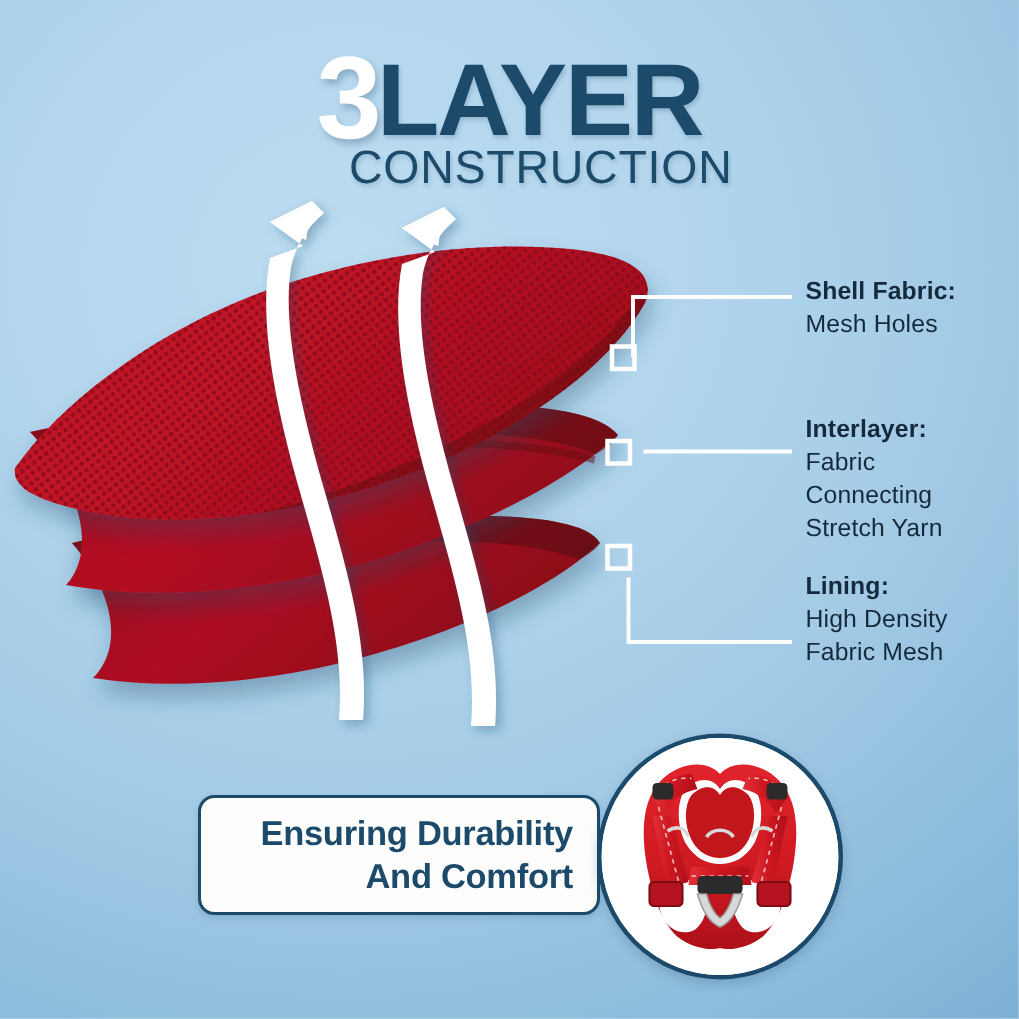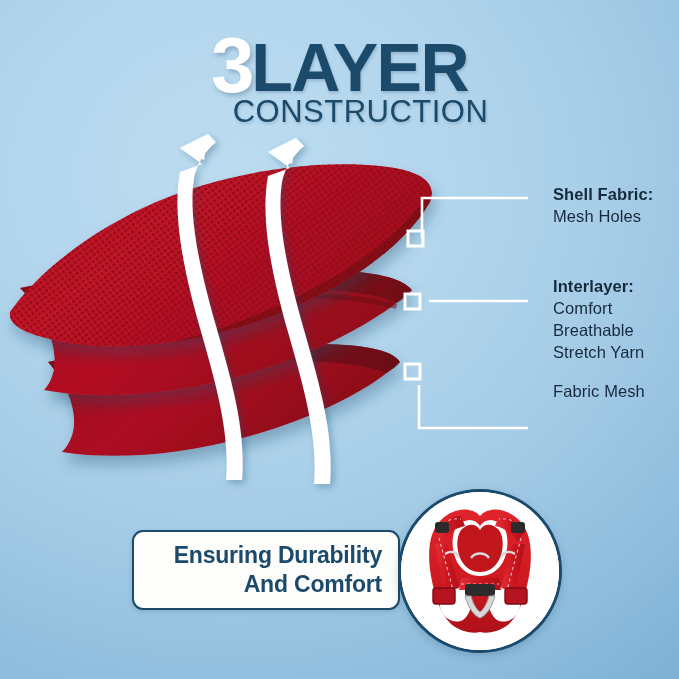--- a/index.html
+++ b/index.html
@@ -42,21 +42,21 @@
     font-size:31px;font-weight:normal;color:#1b4a6b;
     letter-spacing:.5px;margin-top:-4px;
     text-shadow:1px 2px 3px rgba(30,60,90,.20);
     padding-left:42px;
   }
 
   
   #fabric{position:absolute;left:0;top:130px;width:500px;height:380px;}
 
   
-  .callout{position:absolute;color:#152a3d;margin-left:16px;}
+  .callout{position:absolute;color:#152a3d;}
   .callout .ctitle{
     font-size:16.5px;font-weight:bold;line-height:1.33;
     letter-spacing:.1px;
   }
   .callout .cbody{
     font-size:16.5px;font-weight:normal;line-height:1.33;
     letter-spacing:.1px;
   }
   #callout-shell{left:537px;top:184px;}
   #callout-inter{left:537px;top:276px;}
@@ -202,26 +202,28 @@
     </g>
   </svg>
 
   <div class="callout" id="callout-shell">
     <div class="ctitle">Shell Fabric:</div>
     <div class="cbody">Mesh Holes</div>
   </div>
 
   <div class="callout" id="callout-inter">
     <div class="ctitle">Interlayer:</div>
-    <div class="cbody">Comfort</div>
-    <div class="cbody">Breathable</div>
+    <div class="cbody">Fabric</div>
+    <div class="cbody">Connecting</div>
     <div class="cbody">Stretch Yarn</div>
   </div>
 
   <div class="callout" id="callout-lining">
+    <div class="ctitle">Lining:</div>
+    <div class="cbody">High Density</div>
     <div class="cbody">Fabric Mesh</div>
   </div>
 
   <div id="banner">
     <div class="bline">Ensuring Durability</div>
     <div class="bline">And Comfort</div>
   </div>
 
   <div id="product">
     <svg width="158" height="158" viewBox="0 0 158 158" xmlns="http://www.w3.org/2000/svg">

